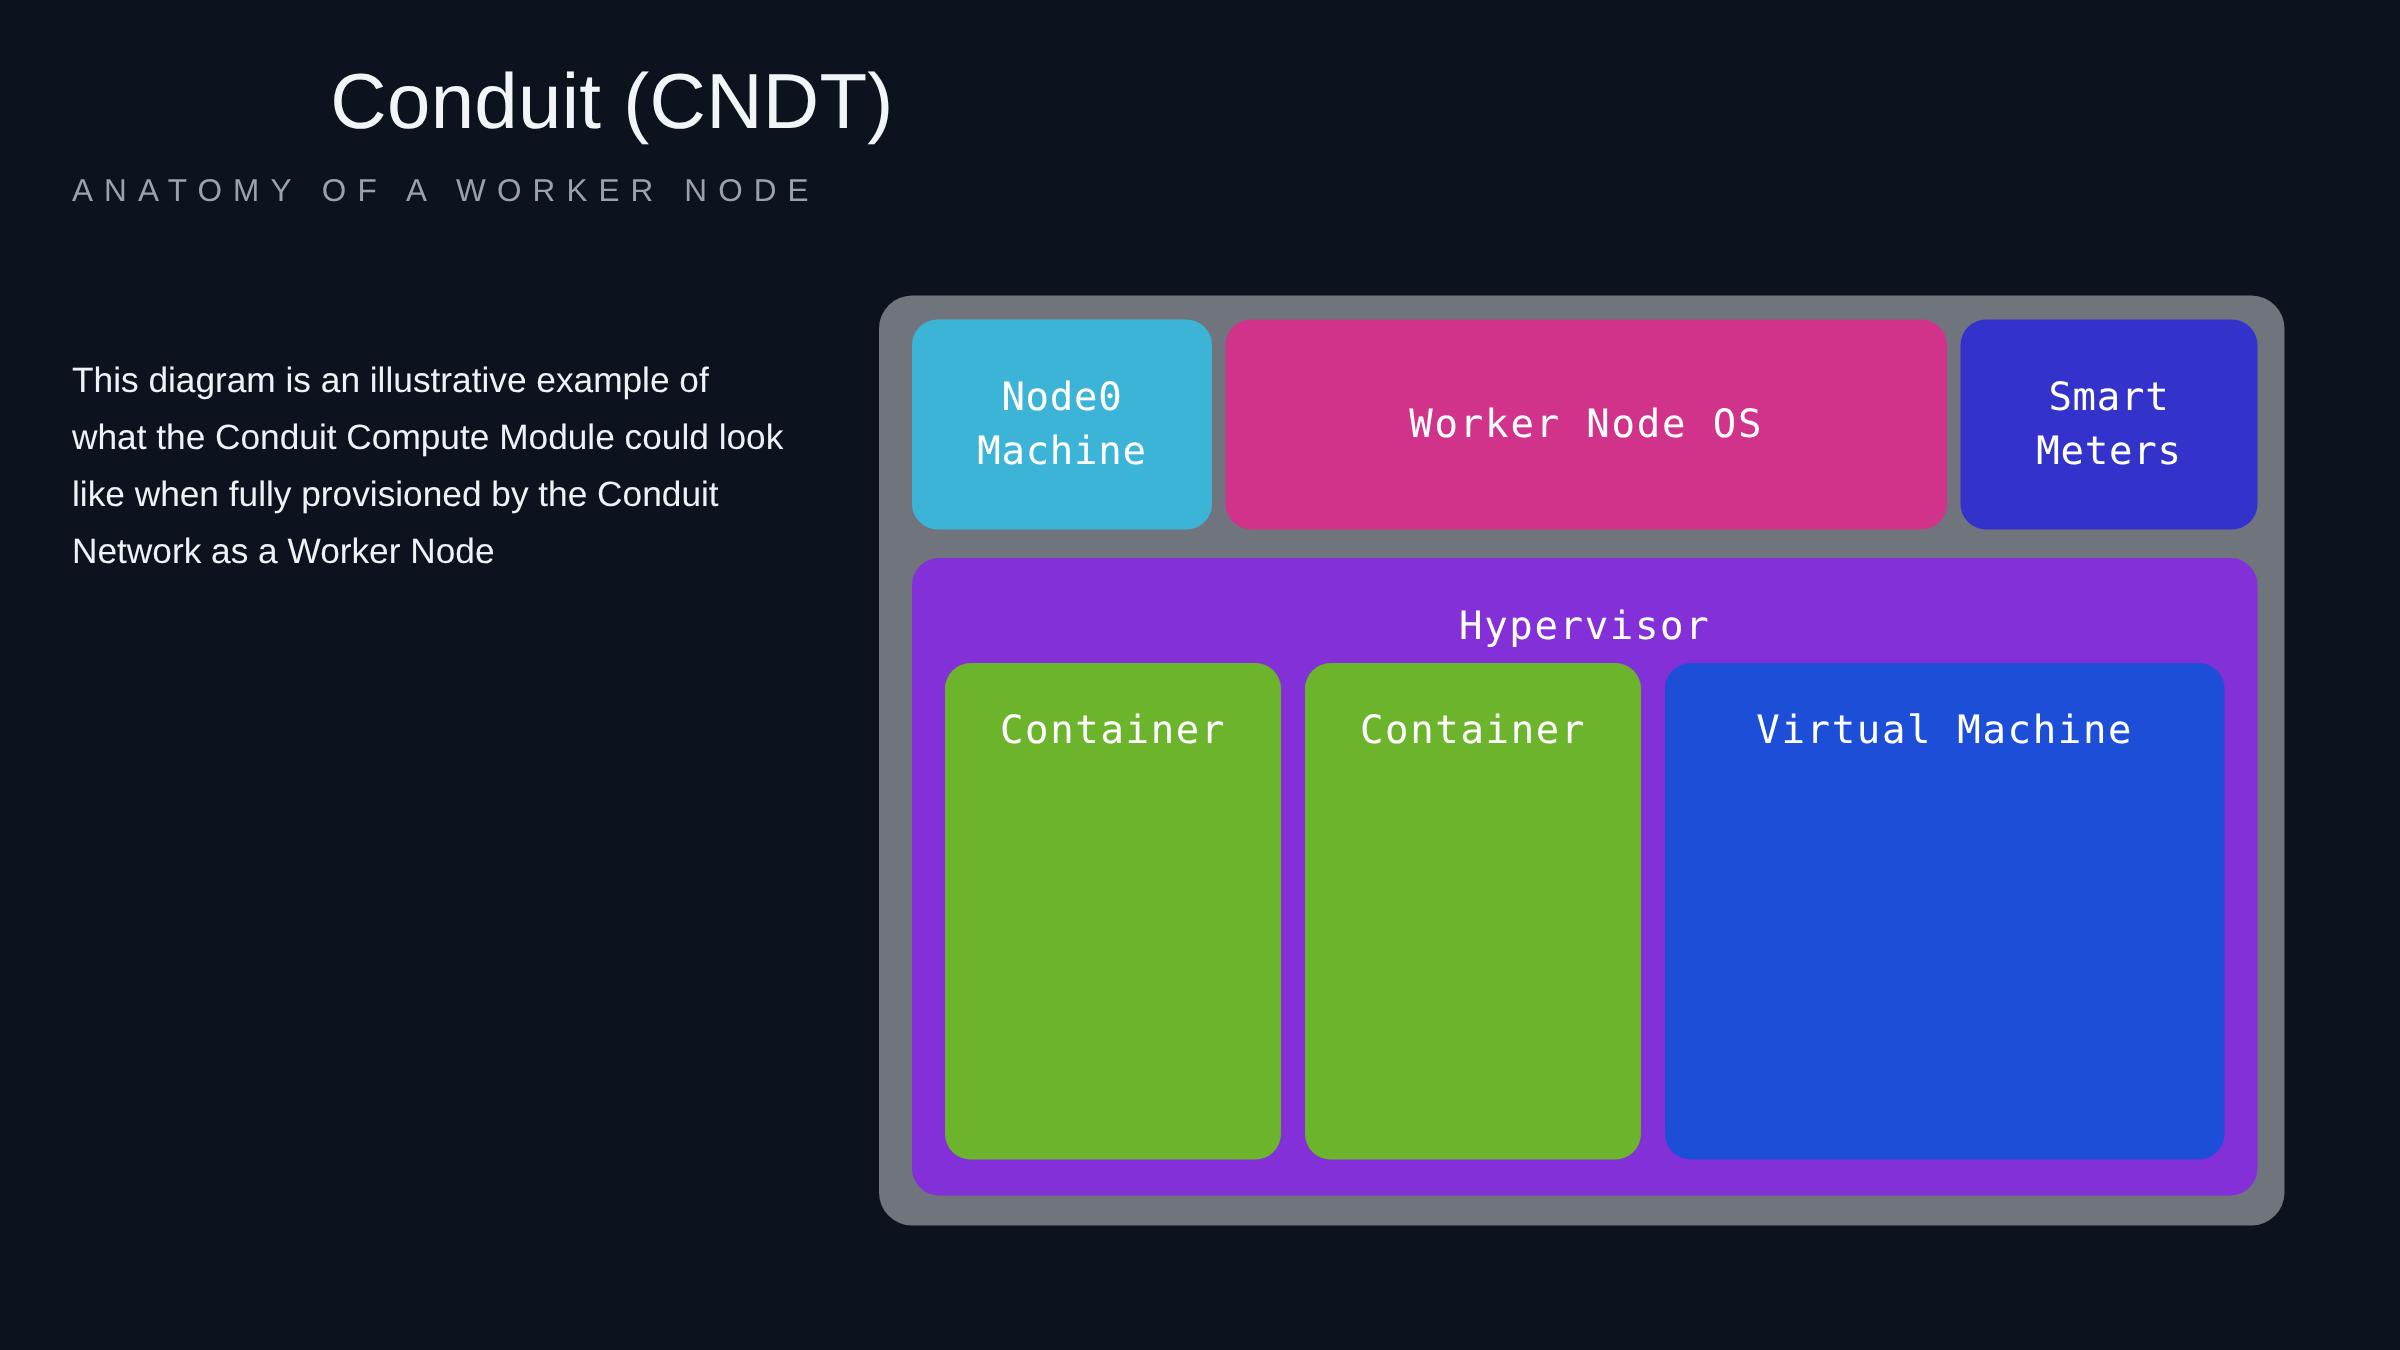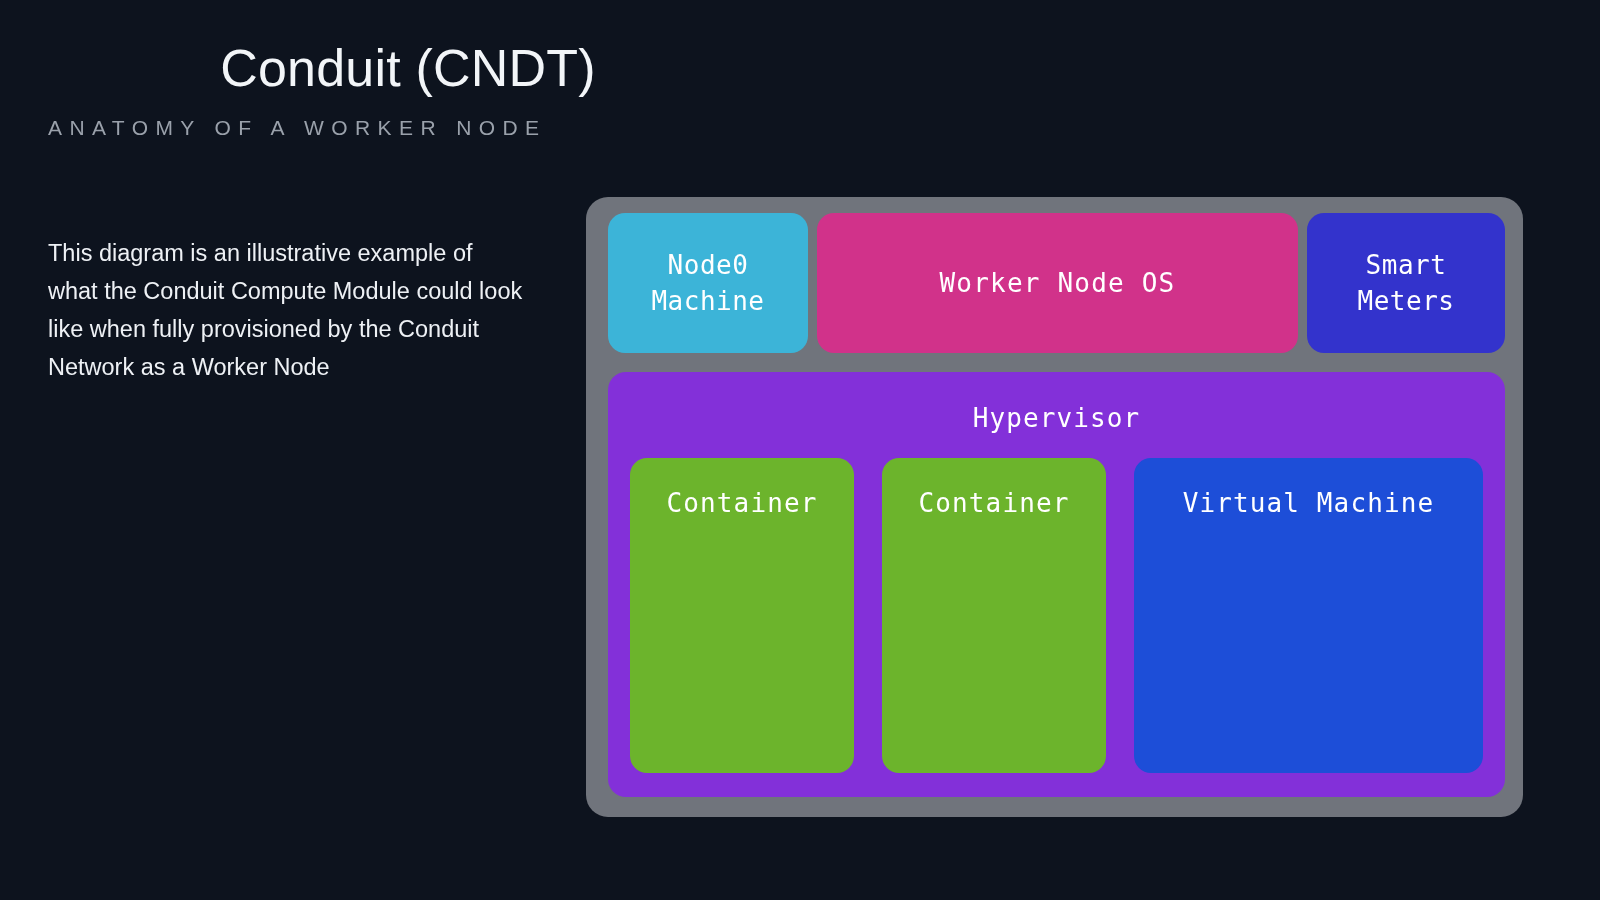--- a/index.html
+++ b/index.html
@@ -122,26 +122,26 @@
     flex-direction: column;
   }
 
   .hypervisor-label {
     text-align: center;
     color: #ffffff;
     font-family: "DejaVu Sans Mono", "Liberation Mono", monospace;
     font-size: 26px;
     letter-spacing: 1.1px;
     margin-top: 9px;
-    margin-bottom: 25px;
+    margin-bottom: 9px;
   }
 
   .guest-row {
     display: flex;
-    gap: 28px;
+    gap: 16px;
     flex: 1 1 auto;
     min-height: 0;
   }
 
   .guest-box {
     border-radius: 17px;
     padding-top: 30px;
     text-align: center;
     color: #ffffff;
     font-family: "DejaVu Sans Mono", "Liberation Mono", monospace;

